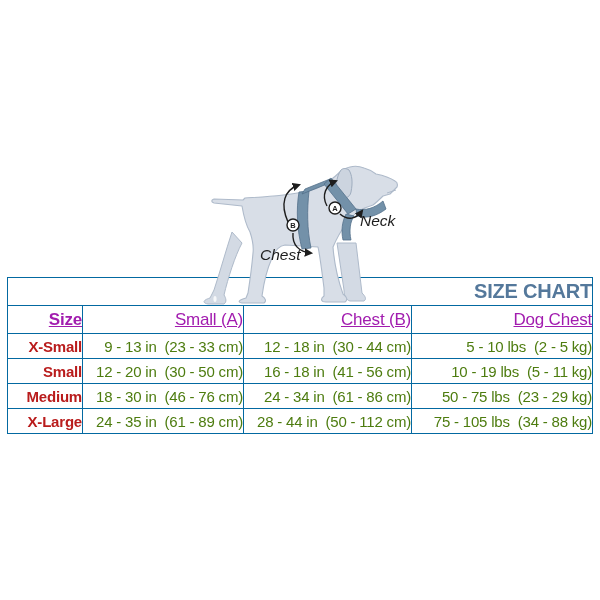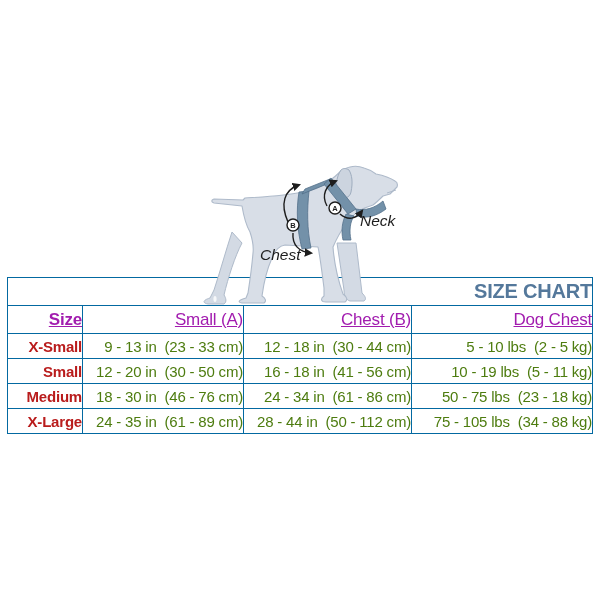--- a/index.html
+++ b/index.html
@@ -63,21 +63,21 @@
       <tr class="data-row">
         <td class="size-cell">Small</td>
         <td>12 - 20 in  (30 - 50 cm)</td>
         <td>16 - 18 in  (41 - 56 cm)</td>
         <td>10 - 19 lbs  (5 - 11 kg)</td>
       </tr>
       <tr class="data-row">
         <td class="size-cell">Medium</td>
         <td>18 - 30 in  (46 - 76 cm)</td>
         <td>24 - 34 in  (61 - 86 cm)</td>
-        <td>50 - 75 lbs  (23 - 18 kg)</td>
+        <td>50 - 75 lbs  (23 - 29 kg)</td>
       </tr>
       <tr class="data-row">
         <td class="size-cell">X-Large</td>
         <td>24 - 35 in  (61 - 89 cm)</td>
         <td>28 - 44 in  (50 - 112 cm)</td>
         <td>75 - 105 lbs  (34 - 88 kg)</td>
       </tr>
     </tbody>
   </table>
 

